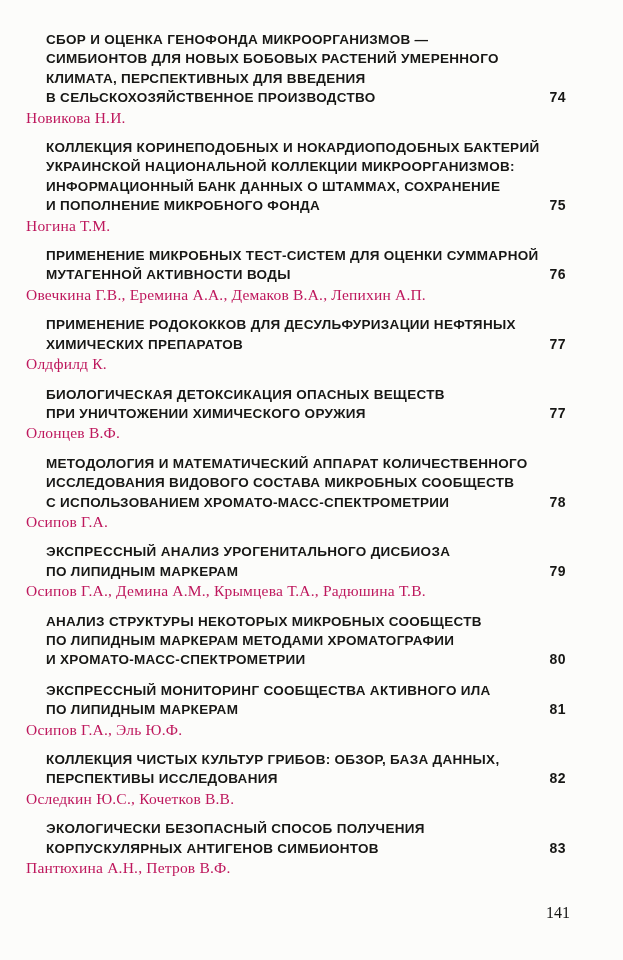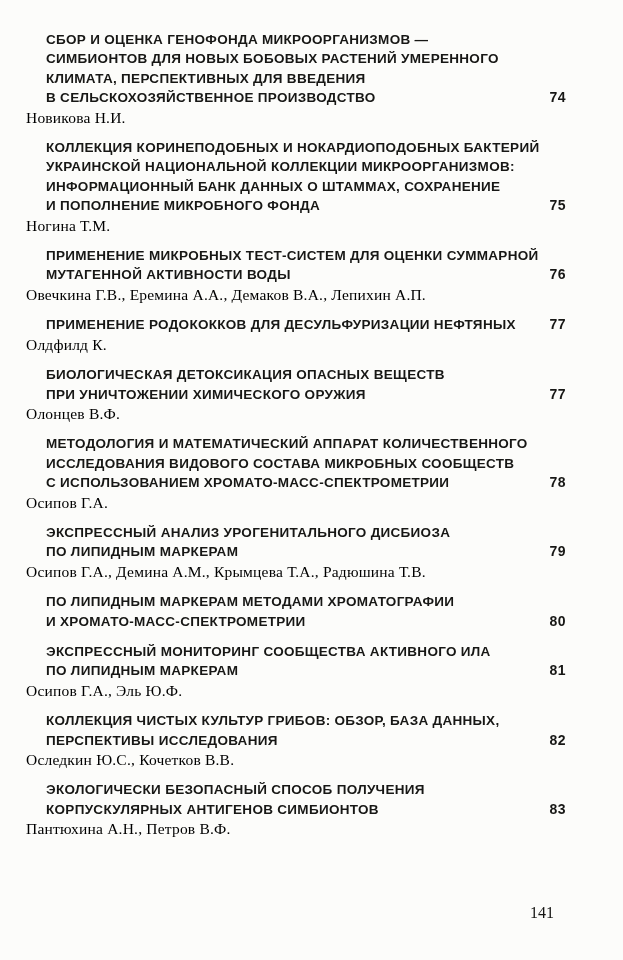--- a/index.html
+++ b/index.html
@@ -46,26 +46,26 @@
     font-weight: 700;
     font-size: 14px;
     letter-spacing: 0.5px;
   }
   .authors {
     font-family: "Liberation Serif", serif;
     font-weight: 400;
     font-size: 15.5px;
     line-height: 19.4px;
     letter-spacing: 0.2px;
-    color: #000000;
+    color: #be185d;
   }
   .folio {
     position: absolute;
     top: 903px;
-    right: 69px;
+    right: 53px;
     font-family: "Liberation Serif", serif;
     font-size: 16px;
     line-height: 20px;
     color: #151513;
   }
 </style>
 </head>
 <body>
 
 <div class="page">
@@ -97,20 +97,21 @@
           <div class="title-line">ПРИМЕНЕНИЕ МИКРОБНЫХ ТЕСТ-СИСТЕМ ДЛЯ ОЦЕНКИ СУММАРНОЙ</div>
           <div class="title-line">МУТАГЕННОЙ АКТИВНОСТИ ВОДЫ</div>
           <span class="page-num">76</span>
         </div>
     <div class="authors">Овечкина Г.В., Еремина А.А., Демаков В.А., Лепихин А.П.</div>
   </div>
 
   <div class="entry">
     <div class="entry-title">
           <div class="title-line">ПРИМЕНЕНИЕ РОДОКОККОВ ДЛЯ ДЕСУЛЬФУРИЗАЦИИ НЕФТЯНЫХ</div>
+          <div class="title-line">ХИМИЧЕСКИХ ПРЕПАРАТОВ</div>
           <span class="page-num">77</span>
         </div>
     <div class="authors">Олдфилд К.</div>
   </div>
 
   <div class="entry">
     <div class="entry-title">
           <div class="title-line">БИОЛОГИЧЕСКАЯ ДЕТОКСИКАЦИЯ ОПАСНЫХ ВЕЩЕСТВ</div>
           <div class="title-line">ПРИ УНИЧТОЖЕНИИ ХИМИЧЕСКОГО ОРУЖИЯ</div>
           <span class="page-num">77</span>
@@ -132,20 +133,21 @@
     <div class="entry-title">
           <div class="title-line">ЭКСПРЕССНЫЙ АНАЛИЗ УРОГЕНИТАЛЬНОГО ДИСБИОЗА</div>
           <div class="title-line">ПО ЛИПИДНЫМ МАРКЕРАМ</div>
           <span class="page-num">79</span>
         </div>
     <div class="authors">Осипов Г.А., Демина А.М., Крымцева Т.А., Радюшина Т.В.</div>
   </div>
 
   <div class="entry">
     <div class="entry-title">
+          <div class="title-line">АНАЛИЗ СТРУКТУРЫ НЕКОТОРЫХ МИКРОБНЫХ СООБЩЕСТВ</div>
           <div class="title-line">ПО ЛИПИДНЫМ МАРКЕРАМ МЕТОДАМИ ХРОМАТОГРАФИИ</div>
           <div class="title-line">И ХРОМАТО-МАСС-СПЕКТРОМЕТРИИ</div>
           <span class="page-num">80</span>
         </div>
   </div>
 
   <div class="entry">
     <div class="entry-title">
           <div class="title-line">ЭКСПРЕССНЫЙ МОНИТОРИНГ СООБЩЕСТВА АКТИВНОГО ИЛА</div>
           <div class="title-line">ПО ЛИПИДНЫМ МАРКЕРАМ</div>

